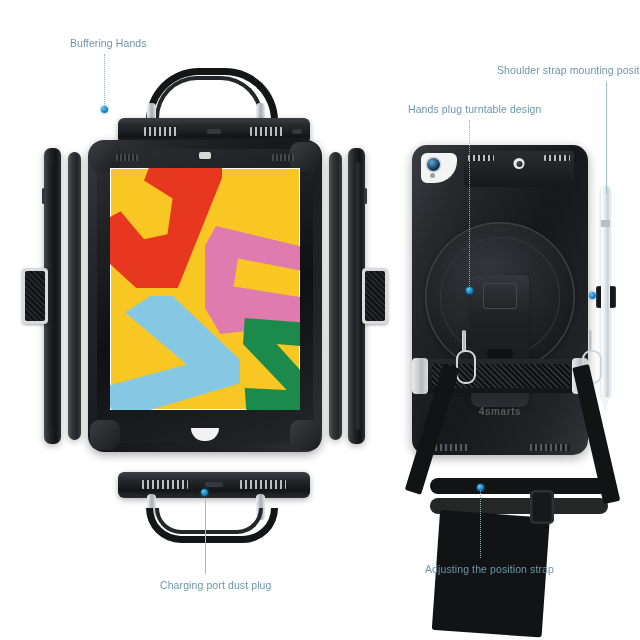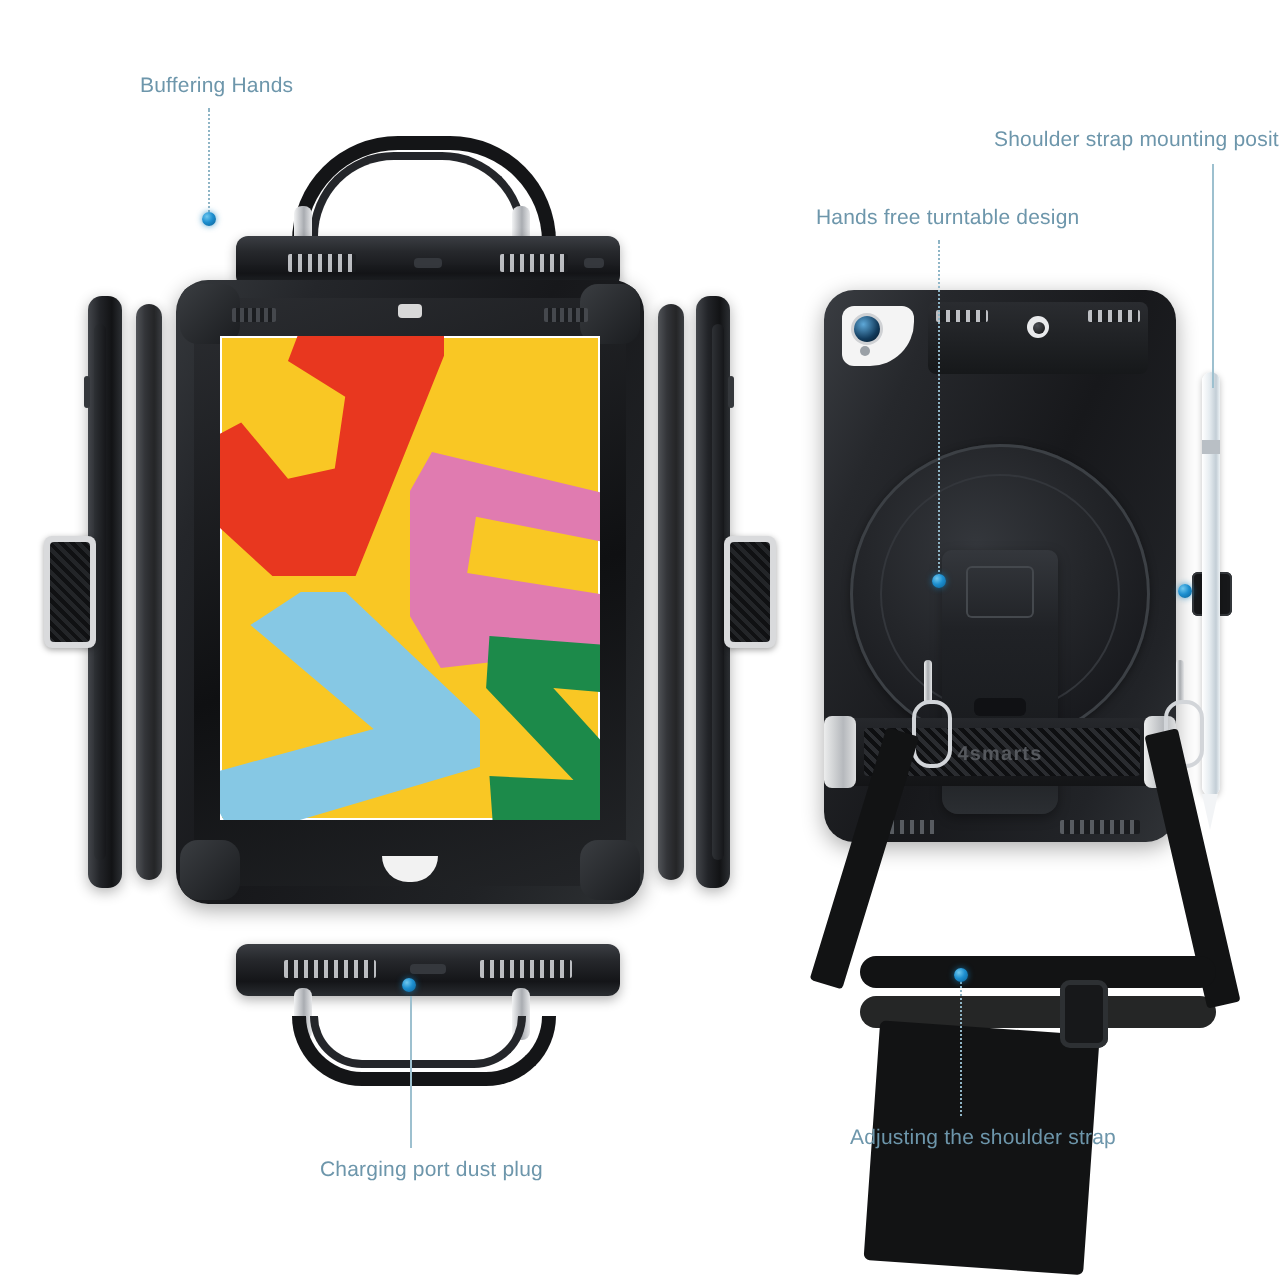--- a/index.html
+++ b/index.html
@@ -58,21 +58,21 @@
   .handle{position:absolute;border:7px solid #141517;border-bottom:none;
     border-radius:58px 58px 0 0;background:transparent;}
   .handle-d{position:absolute;border:4px solid #24262a;border-bottom:none;border-radius:52px 52px 0 0;}
   .clip{position:absolute;width:9px;height:26px;border-radius:4px;
     background:linear-gradient(90deg,#f2f3f4,#a9acb1 55%,#e6e7e9);}
   .handle-low{position:absolute;border:7px solid #141517;border-top:none;
     border-radius:0 0 58px 58px;background:transparent;}
   .handle-low-d{position:absolute;border:4px solid #24262a;border-top:none;border-radius:0 0 52px 52px;}
 
   
-  .back{position:absolute;left:412px;top:145px;width:176px;height:276px;}
+  .back{position:absolute;left:412px;top:145px;width:176px;height:310px;}
   .back-shell{position:absolute;inset:0;border-radius:15px;
     background:linear-gradient(115deg,#3a3d42 0%,#26282c 20%,#17181b 52%,#212327 82%,#313438 100%);
     box-shadow:0 3px 11px rgba(0,0,0,.33);}
   .cam-plate{position:absolute;left:9px;top:8px;width:36px;height:30px;
     background:#f4f4f4;border-radius:6px 6px 22px 6px;}
   .cam-lens{position:absolute;left:6px;top:5px;width:13px;height:13px;border-radius:50%;
     background:radial-gradient(circle at 36% 32%,#5ea8d8,#123b5c 60%,#04121f);
     box-shadow:0 0 0 1.5px #cfd1d4;}
   .cam-flash{position:absolute;left:9px;top:20px;width:5px;height:5px;border-radius:50%;background:#9aa0a6;}
   .top-plate{position:absolute;left:52px;top:6px;right:14px;height:36px;border-radius:4px;
@@ -254,29 +254,29 @@
     <div class="strap-band" style="left:430px;top:478px;width:178px;height:16px;border-radius:8px;"></div>
     <div class="strap-band" style="left:430px;top:498px;width:178px;height:16px;border-radius:8px;opacity:.92;"></div>
     <div class="strap-band" style="left:440px;top:514px;width:110px;height:120px;transform:rotate(4deg);transform-origin:top center;border-radius:3px;"></div>
     <div class="sl-buckle" style="left:530px;top:490px;"></div>
   </div>
 
   <div class="callout-label" style="left:70px;top:37px;">Buffering Hands</div>
   <div class="leader v" style="left:104px;top:54px;height:56px;"></div>
   <div class="dot" style="left:101px;top:106px;"></div>
 
-  <div class="callout-label" style="left:408px;top:103px;">Hands free turntable design</div>
+  <div class="callout-label" style="left:408px;top:103px;">Hands plug turntable design</div>
   <div class="leader v" style="left:469px;top:120px;height:170px;"></div>
   <div class="dot" style="left:466px;top:287px;"></div>
 
   <div class="callout-label" style="left:497px;top:64px;">Shoulder strap mounting position</div>
   <div class="leader solid" style="left:606px;top:82px;height:112px;"></div>
   <div class="dot" style="left:589px;top:292px;"></div>
 
   <div class="callout-label" style="left:160px;top:579px;">Charging port dust plug</div>
   <div class="leader solid" style="left:205px;top:498px;height:76px;"></div>
   <div class="dot" style="left:201px;top:489px;"></div>
 
-  <div class="callout-label" style="left:425px;top:563px;">Adjusting the shoulder strap</div>
+  <div class="callout-label" style="left:425px;top:563px;">Adjusting the position strap</div>
   <div class="leader v" style="left:480px;top:490px;height:68px;"></div>
   <div class="dot" style="left:477px;top:484px;"></div>
 
 </div>
 
 </body></html>

